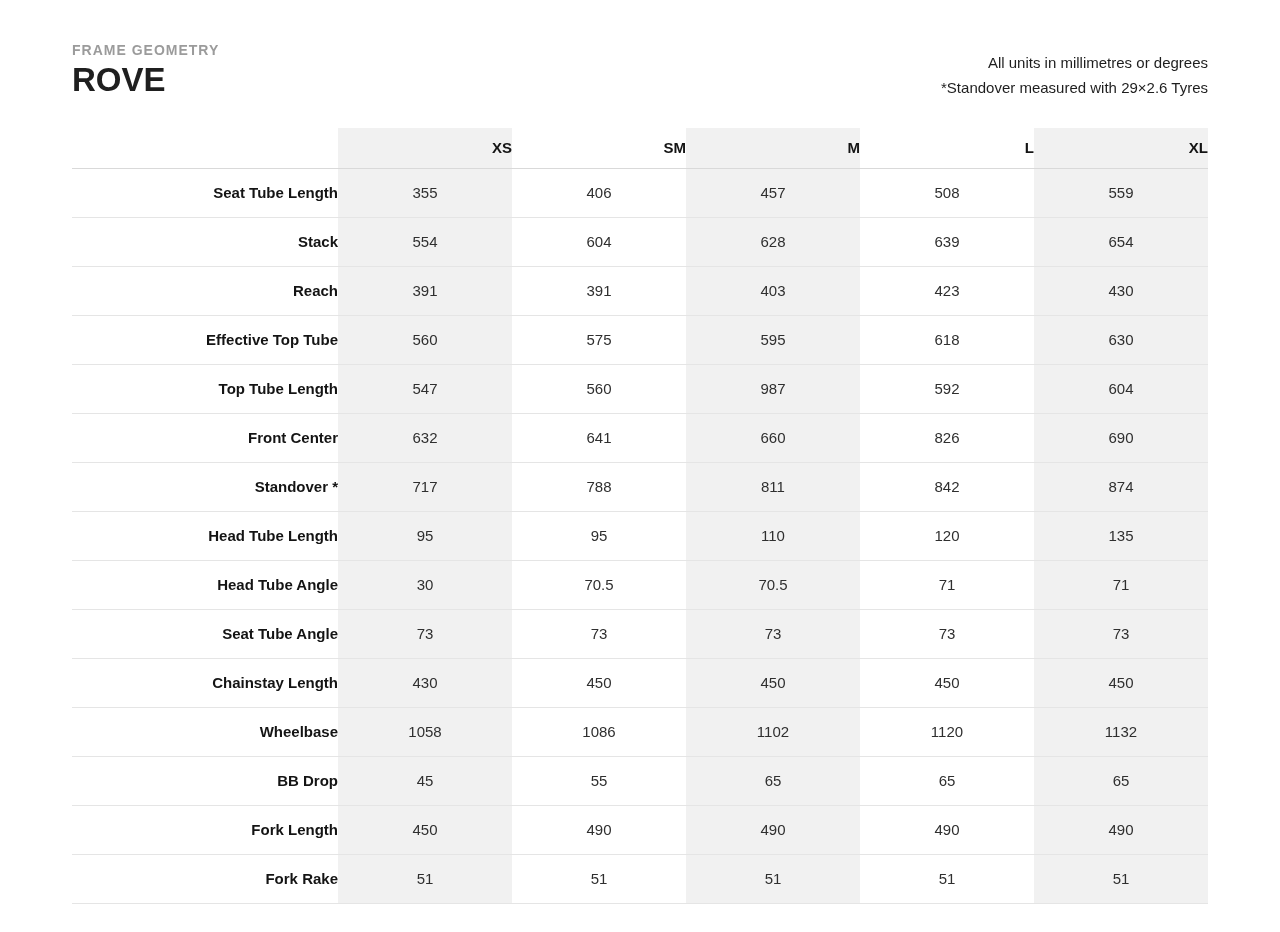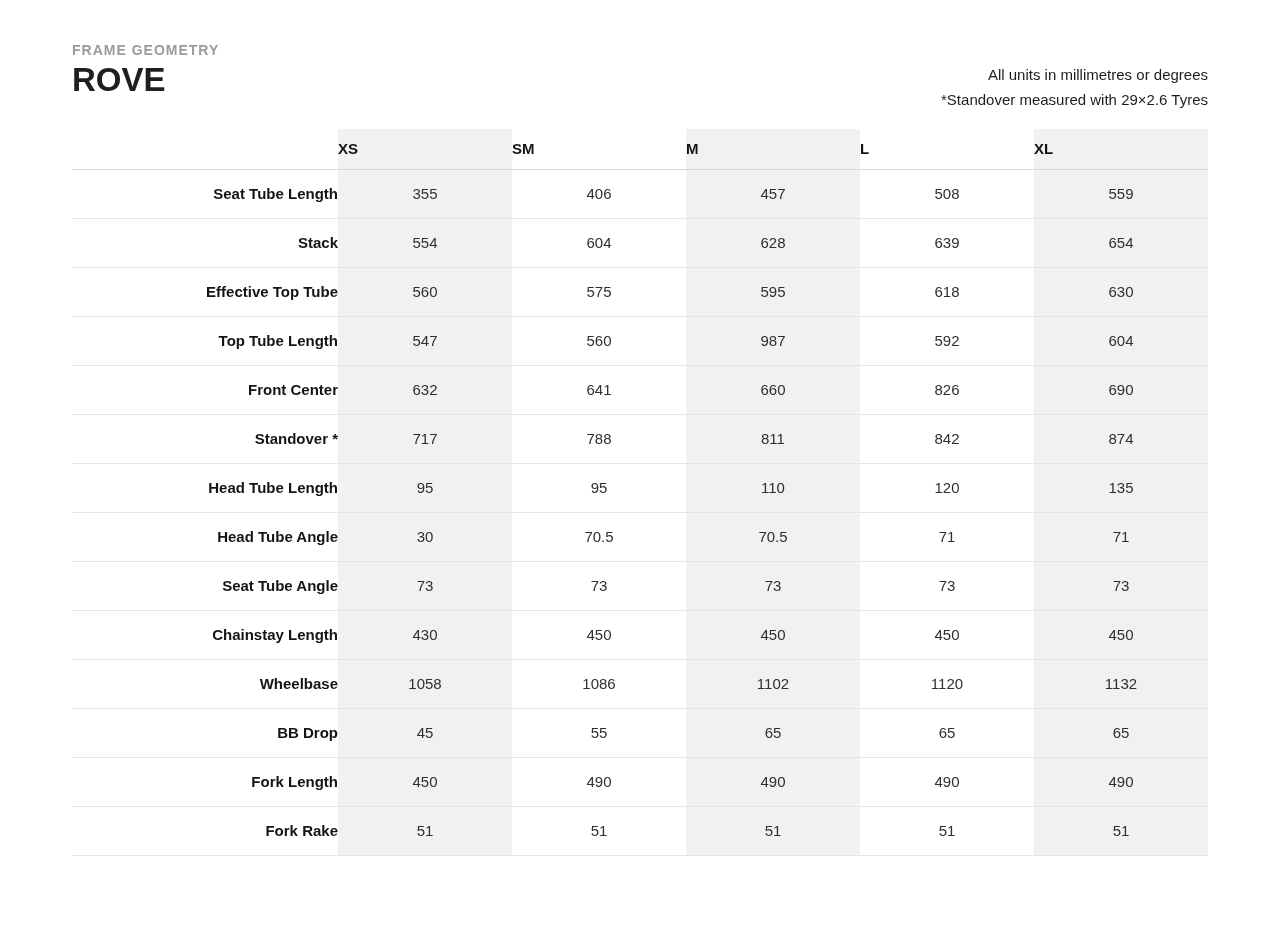--- a/index.html
+++ b/index.html
@@ -39,39 +39,39 @@
     line-height: 16px;
   }
   .page-title {
     margin: 3px 0 12px 0;
     font-size: 33px;
     line-height: 38px;
     font-weight: 800;
     color: var(--title-text);
   }
   .notes {
-    margin-top: 20px;
+    margin-top: 8px;
     text-align: right;
     font-size: 15px;
     line-height: 25px;
     color: var(--note-text);
   }
   table.geometry {
     width: 100%;
     margin-top: 17px;
     border-collapse: collapse;
     table-layout: fixed;
   }
   col.label-col { width: 266px; }
   thead th {
     height: 40px;
     font-size: 15px;
     font-weight: 700;
     color: var(--label-text);
-    text-align: left;
+    text-align: right;
     vertical-align: middle;
     padding: 0;
   }
   thead tr { border-bottom: 1px solid var(--header-border); }
   tbody tr { border-bottom: 1px solid var(--row-border); }
   tbody th {
     height: 49px;
     font-size: 15px;
     font-weight: 700;
     color: var(--label-text);
@@ -138,20 +138,28 @@
     </tr>
         <tr>
       <th scope="row">Stack</th>
       <td>554</td>
       <td>604</td>
       <td>628</td>
       <td>639</td>
       <td>654</td>
     </tr>
         <tr>
+      <th scope="row">Reach</th>
+      <td>391</td>
+      <td>391</td>
+      <td>403</td>
+      <td>423</td>
+      <td>430</td>
+    </tr>
+        <tr>
       <th scope="row">Effective Top Tube</th>
       <td>560</td>
       <td>575</td>
       <td>595</td>
       <td>618</td>
       <td>630</td>
     </tr>
         <tr>
       <th scope="row">Top Tube Length</th>
       <td>547</td>

